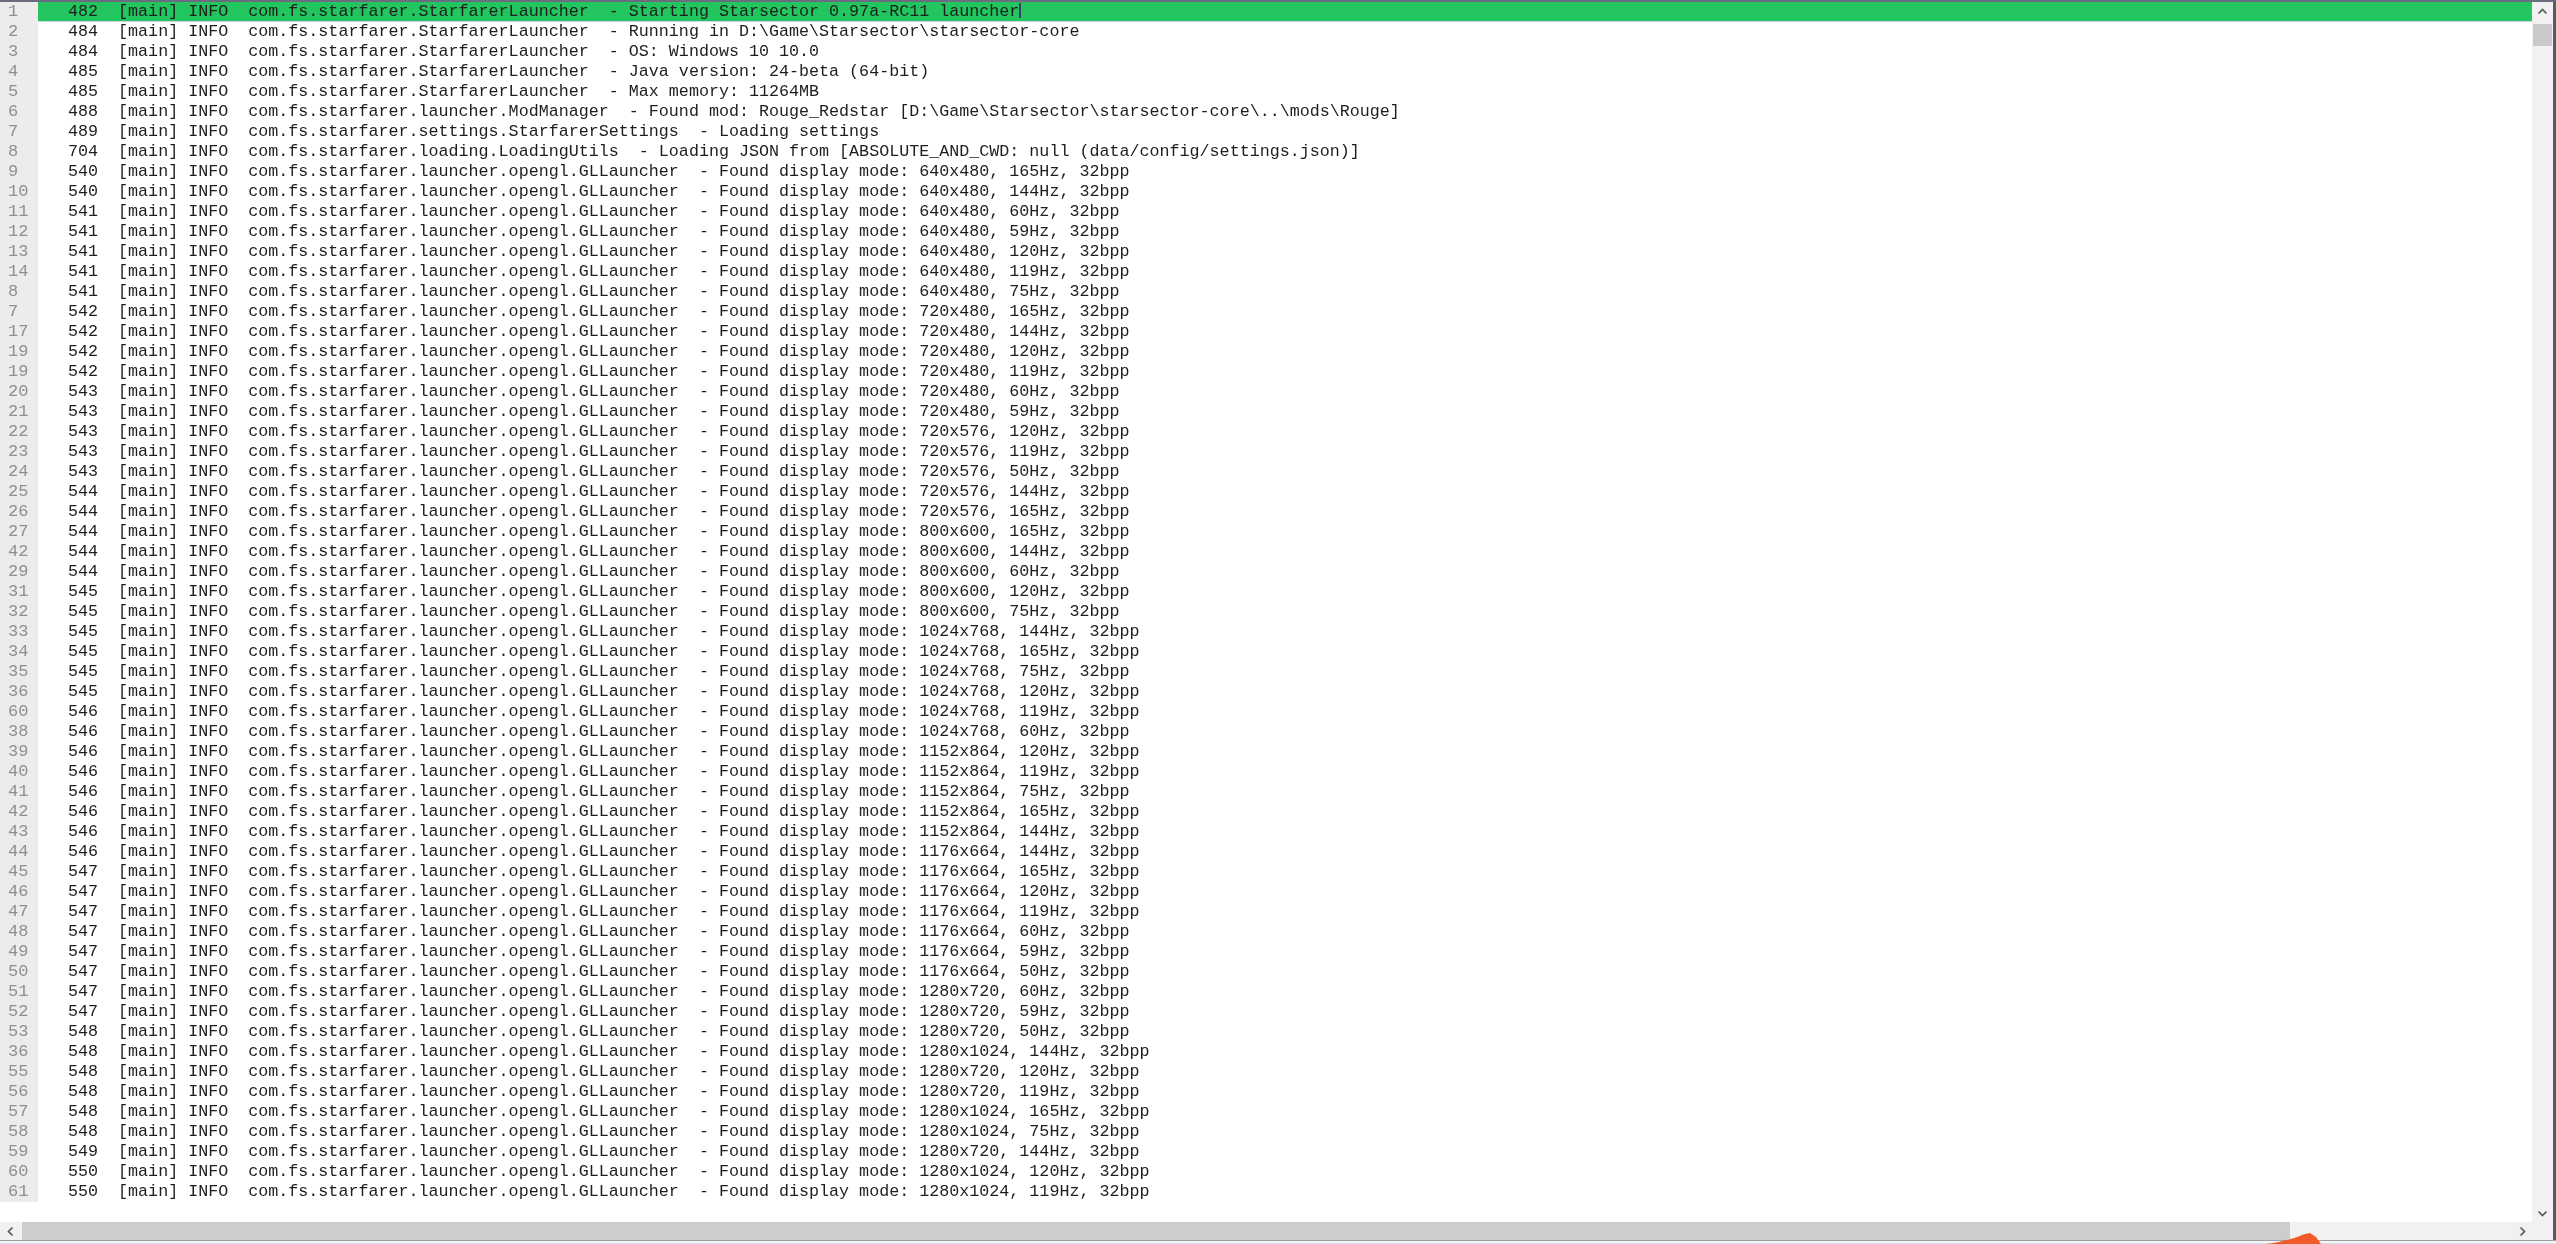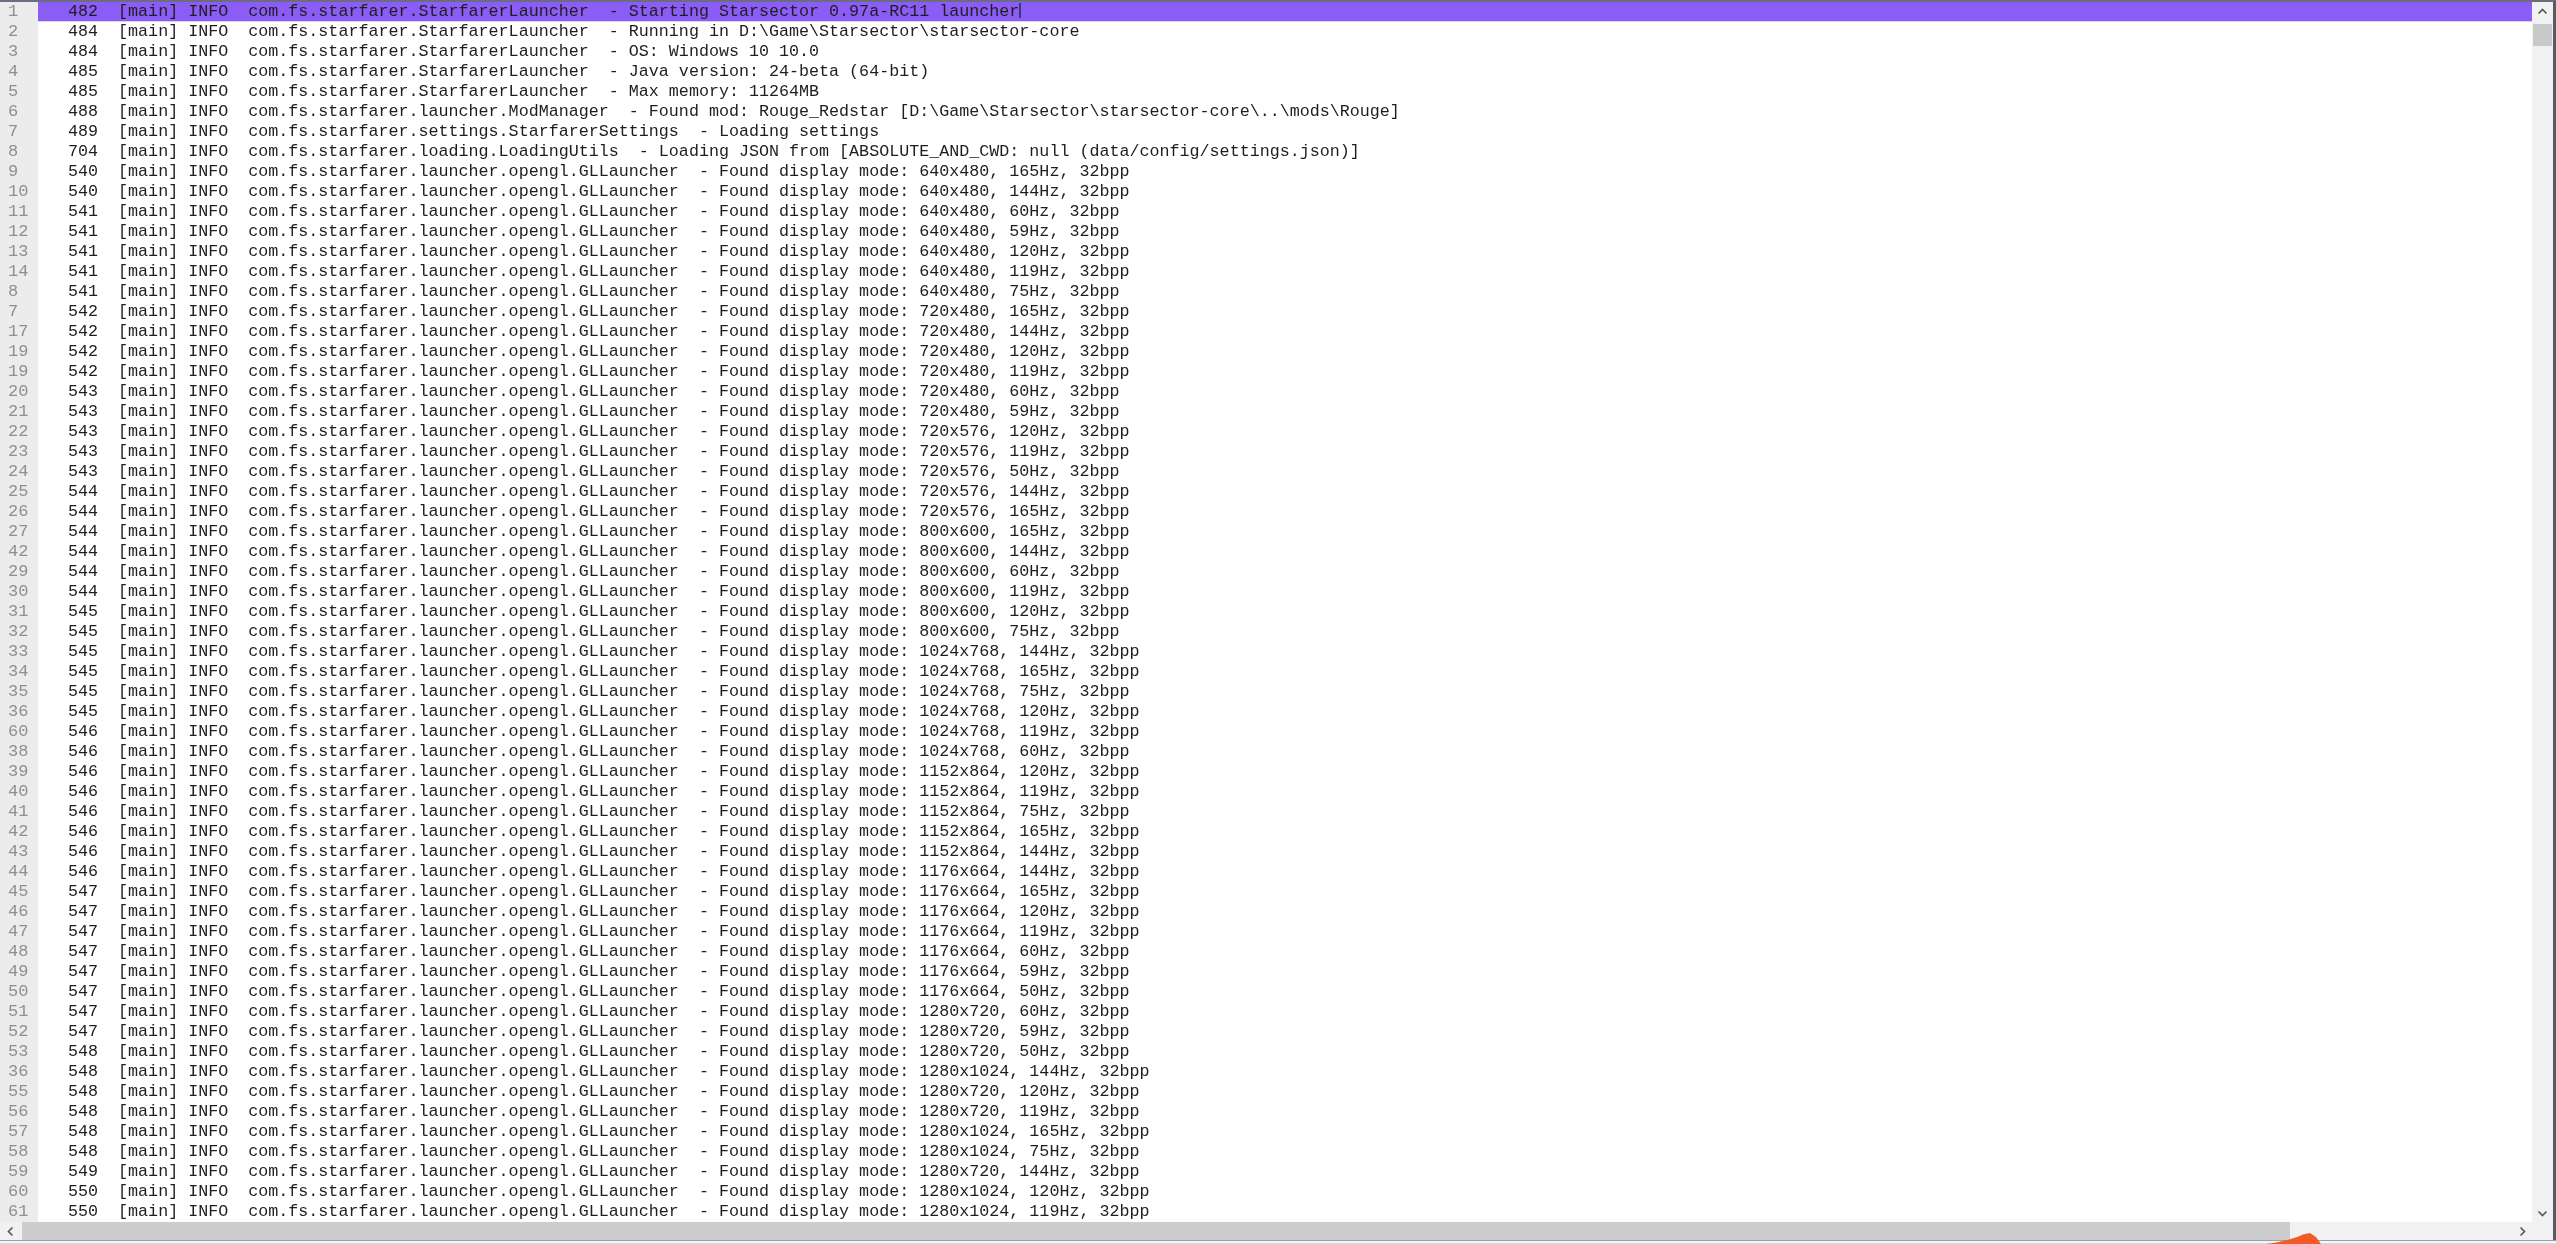--- a/index.html
+++ b/index.html
@@ -7,21 +7,21 @@
        font-family:"Liberation Mono","DejaVu Sans Mono",monospace;}
   .window{position:relative;width:2556px;height:1244px;box-sizing:border-box;
           border-top:2px solid #6c6c80;border-right:3px solid #5a5a64;background:#fff;}
   
   .content{position:absolute;top:0;left:0;width:2532px;height:1222px;overflow:hidden;}
   .row{display:flex;height:20px;line-height:20px;}
   .gutter-cell{flex:0 0 38px;box-sizing:border-box;background:#ececec;color:#8f8f8f;
                padding-left:8px;font-size:17px;}
   .text-cell{flex:1 1 auto;white-space:pre;padding-left:30px;color:#1e1e1e;
              font-size:16.7px;letter-spacing:0;}
-  .row.active .text-cell{background:#8b5cf6;box-shadow:inset 0 -1px #d6d6ef;}
+  .row.active .text-cell{background:#22c55e;box-shadow:inset 0 -1px #d6d6ef;}
   .caret{display:inline-block;width:2px;height:15px;background:#3b3b70;
          vertical-align:-2px;}
   
   .vscroll{position:absolute;top:0;right:0;width:21px;height:1238px;background:#f1f1f1;}
   .vscroll .btn{position:absolute;left:0;width:21px;height:18px;display:flex;
                 align-items:center;justify-content:center;}
   .vscroll .btn.up{top:0;}
   .vscroll .btn.down{bottom:18px;}
   .vthumb{position:absolute;top:22px;left:1px;width:19px;height:22px;background:#c9c9c9;}
   .hscroll{position:absolute;left:0;bottom:4px;width:2532px;height:18px;background:#f1f1f1;}
@@ -153,24 +153,20 @@
         </div>
         <div class="row">
           <span class="gutter-cell">42</span>
           <span class="text-cell">544  [main] INFO  com.fs.starfarer.launcher.opengl.GLLauncher  - Found display mode: 800x600, 144Hz, 32bpp</span>
         </div>
         <div class="row">
           <span class="gutter-cell">29</span>
           <span class="text-cell">544  [main] INFO  com.fs.starfarer.launcher.opengl.GLLauncher  - Found display mode: 800x600, 60Hz, 32bpp</span>
         </div>
         <div class="row">
-          <span class="gutter-cell">30</span>
-          <span class="text-cell">544  [main] INFO  com.fs.starfarer.launcher.opengl.GLLauncher  - Found display mode: 800x600, 119Hz, 32bpp</span>
-        </div>
-        <div class="row">
           <span class="gutter-cell">31</span>
           <span class="text-cell">545  [main] INFO  com.fs.starfarer.launcher.opengl.GLLauncher  - Found display mode: 800x600, 120Hz, 32bpp</span>
         </div>
         <div class="row">
           <span class="gutter-cell">32</span>
           <span class="text-cell">545  [main] INFO  com.fs.starfarer.launcher.opengl.GLLauncher  - Found display mode: 800x600, 75Hz, 32bpp</span>
         </div>
         <div class="row">
           <span class="gutter-cell">33</span>
           <span class="text-cell">545  [main] INFO  com.fs.starfarer.launcher.opengl.GLLauncher  - Found display mode: 1024x768, 144Hz, 32bpp</span>

